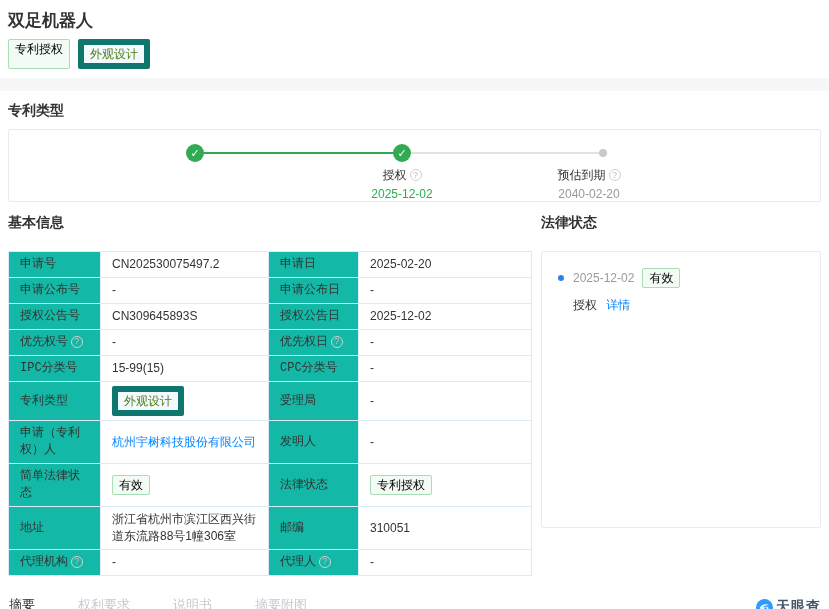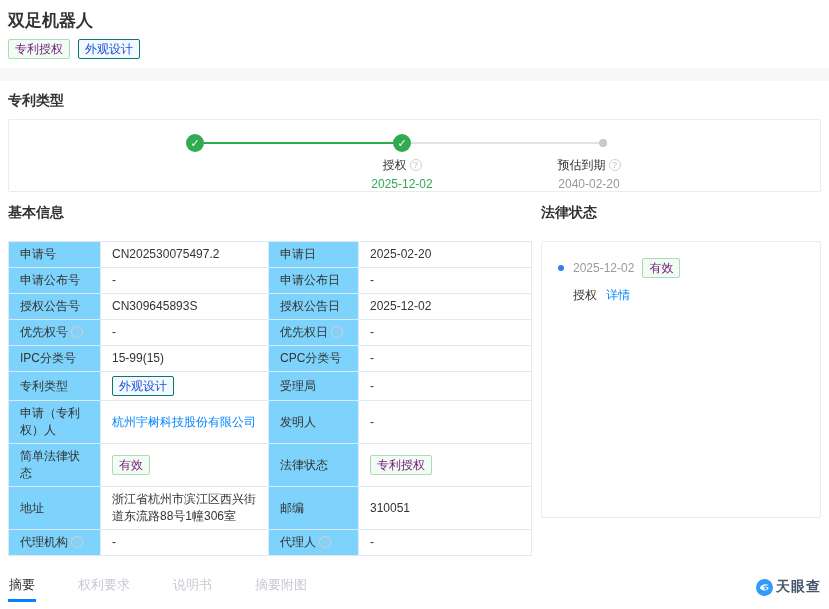--- a/index.html
+++ b/index.html
@@ -6,22 +6,22 @@
   html,body { margin:0; padding:0; }
   body {
     width:829px; height:609px; overflow:hidden; background:#fff;
     font-family:"Liberation Sans","DejaVu Sans",sans-serif;
     font-size:12px; color:#333;
   }
   .header { padding:9px 8px 0; }
   .page-title { font-size:17px; font-weight:bold; margin:0 0 7px; }
   .tags { display:flex; gap:8px; }
   .tag { display:inline-block; font-size:12px; line-height:16px; padding:1px 6px; border-radius:2px; }
-  .tag.green { color:#701a75; background:#f3fbf5; border:1px solid #a8ddb6; }
-  .tag.blue  { color:#1d4ed8; background:#f2f9ff; border:1px solid #0f766e; }
+  .tag.green { color:#000000; background:#f3fbf5; border:1px solid #a8ddb6; }
+  .tag.blue  { color:#4d7c0f; background:#f2f9ff; border:6px solid #0f766e; }
   .band { height:13px; background:#f7f7f7; margin-top:9px; }
   .sec-title { font-size:14px; font-weight:bold; margin:11px 8px 9px; }
   .main .sec-title { margin:12px 0 19px; }
 
   
   .timeline-box { position:relative; height:73px; margin:0 8px; border:1px solid #ebebeb; border-radius:2px; }
   .tl-line { position:absolute; top:22px; height:2px; }
   .tl-line.green { left:186px; width:207px; background:#30ab52; }
   .tl-line.gray  { left:393px; width:201px; background:#e2e2e2; }
   .tl-node { position:absolute; top:14px; width:18px; height:18px; border-radius:50%;
@@ -37,21 +37,21 @@
   .tl-date { margin-top:3px; font-size:12px; color:#999; }
   .tl-date.current { color:#30ab52; }
 
   
   .main { display:flex; gap:10px; padding:0 8px; }
   .col-left { width:523px; flex:none; }
   .col-right { flex:1; }
   table.info { border-collapse:collapse; table-layout:fixed; width:523px; font-size:12px; }
   table.info td { border:1px solid #ddebf9; padding:4px 11px; line-height:17px; height:26px;
                   vertical-align:middle; word-break:break-all; }
-  td.lbl { background:#7dd3fc; }
+  td.lbl { background:#14b8a6;font-family:Liberation Mono, monospace; }
   .link { color:#0084ff; text-decoration:none; cursor:pointer; }
 
   .legal-box { border:1px solid #ebebeb; border-radius:2px; height:277px; padding:16px 16px; }
   .ls-head { display:flex; align-items:center; }
   .bullet { width:6px; height:6px; border-radius:50%; background:#2e7ff2; margin-right:9px; flex:none; }
   .ls-date { color:#999; margin-right:8px; }
   .ls-body { margin:9px 0 0 15px; }
   .ls-action { color:#333; margin-right:6px; }
 
   

